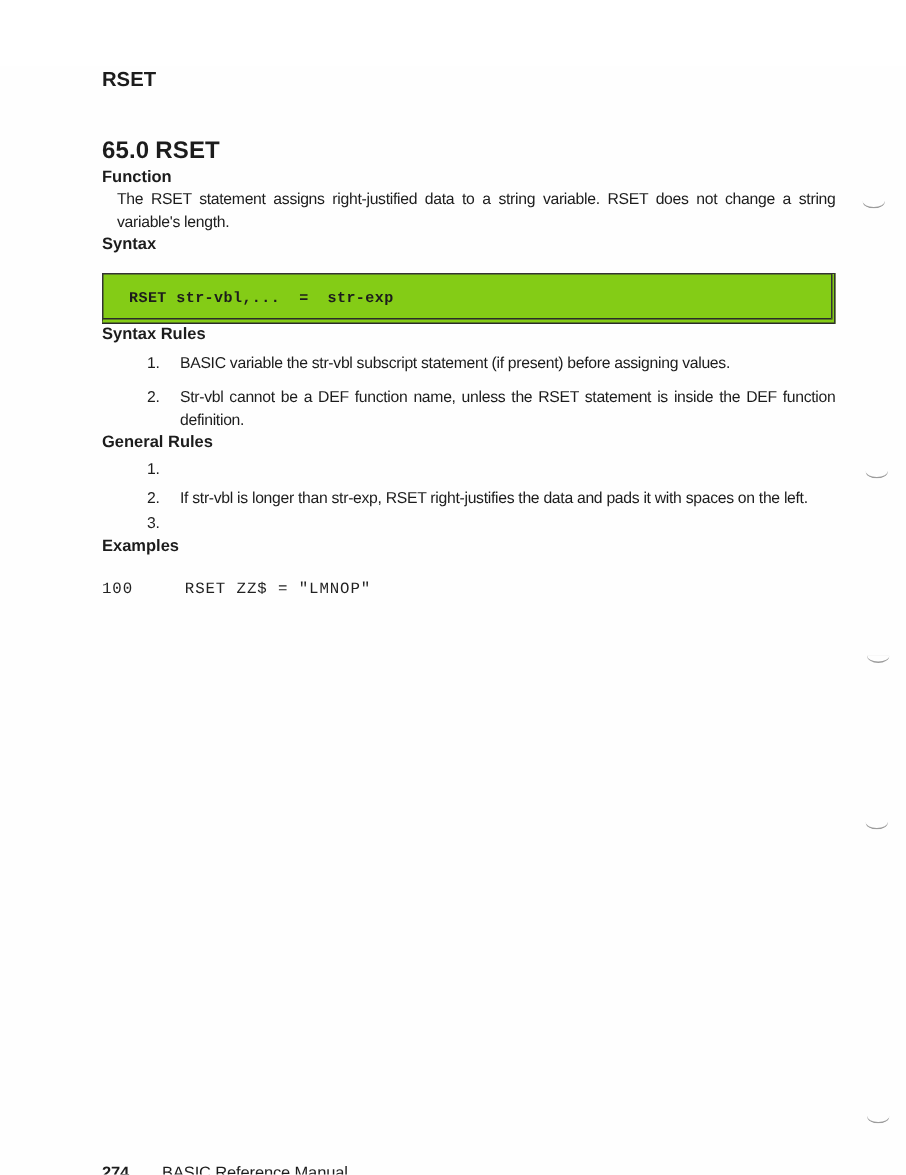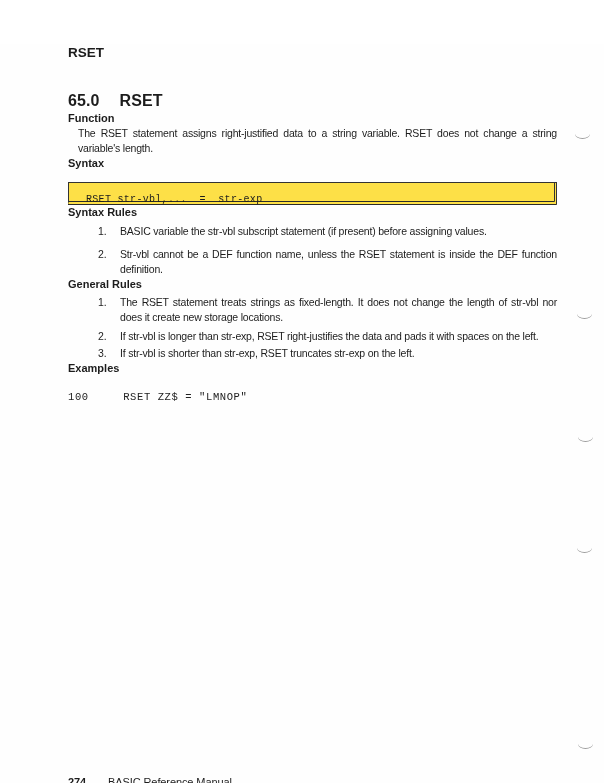--- a/index.html
+++ b/index.html
@@ -21,21 +21,21 @@
     margin-top: 44px;
     font-size: 13.5px; line-height: 17px;
     font-weight: bold;
   }
   .section-title {
     margin: 30px 0 0 0;
     font-size: 16px; line-height: 20px;
     font-weight: bold;
     letter-spacing: 0.1px;
   }
-  .section-title .sec-num { margin-right: 20px; }
+  .section-title .sec-num { margin-right: 4px; }
   h2.subhead {
     margin: 0;
     font-size: 11px; line-height: 14px;
     font-weight: bold;
     letter-spacing: 0;
   }
   .mt-function { margin-top: 9px; }
   .mt-format { margin-top: 6px; }
   .mt-syntax { margin-top: 15px; }
   .mt-general { margin-top: 5px; }
@@ -43,25 +43,26 @@
   .body-text {
     margin: 1px 0 0 10px;
     font-size: 10.5px; line-height: 15px;
     letter-spacing: -0.2px;
     text-align: justify;
   }
   .em { }
   .format-box {
     margin-top: 12px;
     box-sizing: border-box;
-    height: 23px;
+    height: 34px;
     border: 1px solid #333;
     border-right: 3px double #333;
     border-bottom: 4px double #2a2a2a;
-    background: #fde047;
+    background: #84cc16;
+    font-weight: bold;
   }
   .format-box .syntax {
     padding: 11px 0 0 17px;
     font-size: 10px;
     letter-spacing: 0.3px;
     white-space: pre;
   }
   .rule-item {
     display: flex;
     font-size: 10.5px; line-height: 15px;
@@ -141,31 +142,29 @@
 
   <div class="rule-item mt-r2">
     <span class="rule-num">2.</span>
     <div class="rule-text"><span class="em">Str-vbl</span><span> cannot be a DEF function name, unless the RSET statement is inside the DEF function definition.</span></div>
   </div>
 
   <h2 class="subhead mt-general">General Rules</h2>
 
   <div class="rule-item mt-g1">
     <span class="rule-num">1.</span>
-    <div class="rule-text"><span>The RSET statement treats strings as fixed-length. It does not change the length of </span><span class="em">str-vbl</span><span> nor does it create new storage locations.</span></div>
   </div>
 
   <div class="rule-item mt-g2">
     <span class="rule-num">2.</span>
     <div class="rule-text"><span>If </span><span class="em">str-vbl</span><span> is longer than </span><span class="em">str-exp</span><span>, RSET right-justifies the data and pads it with spaces on the left.</span></div>
   </div>
 
   <div class="rule-item mt-g3">
     <span class="rule-num">3.</span>
-    <div class="rule-text"><span>If </span><span class="em">str-vbl</span><span> is shorter than </span><span class="em">str-exp</span><span>, RSET truncates </span><span class="em">str-exp</span><span> on the left.</span></div>
   </div>
 
   <h2 class="subhead mt-examples">Examples</h2>
 
   <div class="code example-code">100     RSET ZZ$ = "LMNOP"</div>
 
   <div class="footer">
     <span class="page-num">274</span><span>BASIC Reference Manual</span>
   </div>
 

